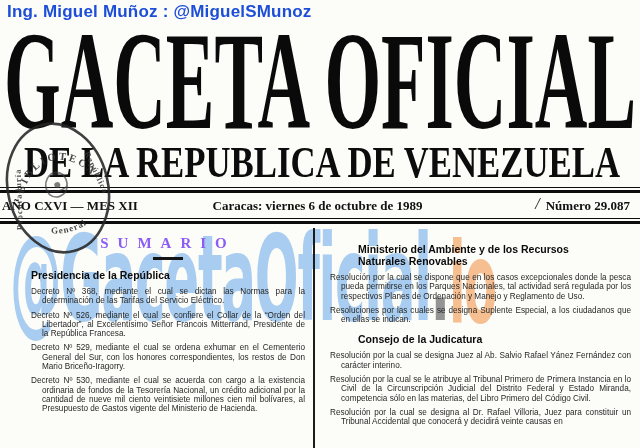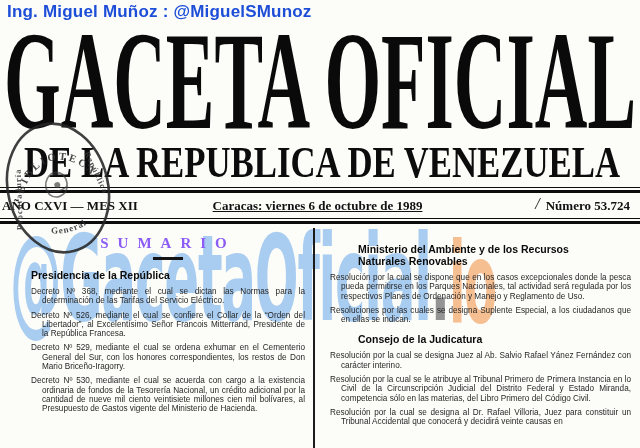--- a/index.html
+++ b/index.html
@@ -15,21 +15,21 @@
   .rule{position:absolute;left:0;right:0;background:#0c0c0c;z-index:2;}
   .rule-thin1{top:187px;height:1px;}
   .rule-thick1{top:190px;height:3px;}
   .rule-thin2{top:218px;height:1px;}
   .rule-thick2{top:221px;height:3px;}
 
   .dateline{position:absolute;top:196px;left:0;right:5px;height:20px;z-index:2;
             display:flex;align-items:center;
             font-family:"Liberation Serif",serif;font-weight:bold;font-size:13px;color:#111;}
   .dl-left{position:absolute;left:2px;white-space:nowrap;}
-  .dl-center{width:100%;text-align:center;text-decoration:underline;}
+  .dl-center{width:100%;text-align:center;}
   .dl-right{position:absolute;right:5px;display:flex;align-items:center;gap:6px;white-space:nowrap;}
   .slash{font-style:italic;font-size:16px;font-weight:normal;transform:translateY(-2px);}
 
   .watermark{position:absolute;top:219px;left:10px;z-index:1;white-space:nowrap;
              font-family:"DejaVu Sans",sans-serif;font-weight:bold;font-size:120px;line-height:1;
              letter-spacing:-3px;transform:scale(0.43,1);transform-origin:left top;
              display:flex;align-items:flex-end;}
   .wm-dot{font-size:120px;}
   .wm-suffix{font-size:112px;}
 
@@ -75,21 +75,21 @@
   <div class="rule rule-thin1"></div>
   <div class="rule rule-thick1"></div>
   <div class="rule rule-thin2"></div>
   <div class="rule rule-thick2"></div>
 
   <div class="dateline">
     <span class="dl-left">AÑO CXVI — MES XII</span>
     <span class="dl-center">Caracas: viernes 6 de octubre de 1989</span>
     <span class="dl-right">
       <span class="slash">/</span>
-      <span>Número 53.724</span>
+      <span>Número 29.087</span>
     </span>
   </div>
 
   <svg class="stamp" width="116" height="144" viewBox="0 0 116 144">
     <g transform="rotate(-14 58 72)">
       <ellipse cx="58" cy="72" rx="50" ry="65" fill="none" stroke="#262626" stroke-width="2.6"></ellipse>
       <defs>
         <path id="arcTop" d="M 18,84 A 43,57 0 0 1 100,84"></path>
         <path id="arcBot" d="M 24,104 A 46,38 0 0 0 94,104"></path>
       </defs>

